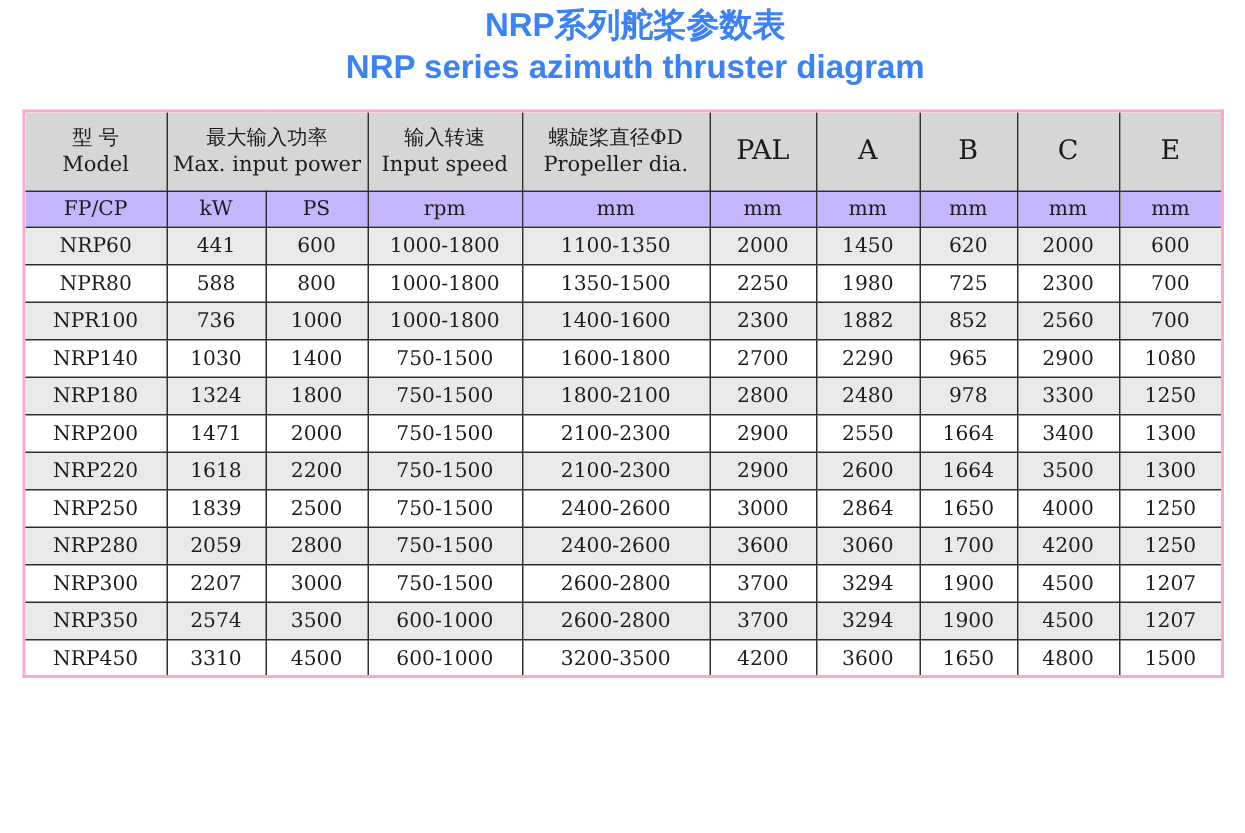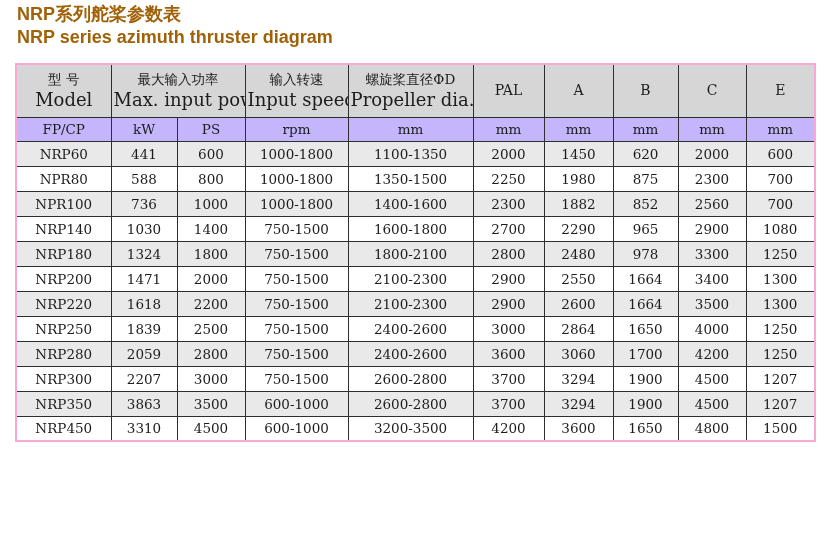--- a/index.html
+++ b/index.html
@@ -7,23 +7,24 @@
     margin: 0; padding: 0;
     width: 830px; height: 555px;
     background: #ffffff;
     font-family: "DejaVu Serif", serif;
   }
   .page { width: 830px; height: 555px; overflow: hidden; }
   .title-block {
     margin: 3px 0 0 17px;
     font-family: "Liberation Sans", sans-serif;
     font-weight: bold;
-    color: #a16207;
-    font-size: 18px;
+    color: #3b82f6;
+    font-size: 22px;
     line-height: 1.28;
+    text-align: center;
   }
   table.params {
     border-collapse: collapse;
     table-layout: fixed;
     width: 799px;
     margin: 14px 0 0 15px;
     border: 2px solid #f9a8d4;
   }
   table.params th, table.params td {
     border: 1px solid #2e2e2e;
@@ -35,22 +36,22 @@
     overflow: hidden;
     white-space: nowrap;
   }
   tr.head-row th {
     background: #d6d6d6;
     height: 53px;
     font-size: 13px;
     line-height: 1.35;
   }
   tr.head-row th .zh { font-size: 13.5px; }
-  tr.head-row th .en { font-size: 18px; }
-  tr.head-row th.single { font-size: 14px; }
+  tr.head-row th .en { font-size: 14px; }
+  tr.head-row th.single { font-size: 18px; }
   tr.units-row td {
     height: 24px;
     font-size: 13.5px;
     background: #c4b5fd;
   }
   tbody tr.data-row td {
     height: 25px;
     font-size: 13.5px;
     background: #ffffff;
   }
@@ -130,21 +131,21 @@
           <td>600</td>
         </tr>
         <tr class="data-row">
           <td>NPR80</td>
           <td>588</td>
           <td>800</td>
           <td>1000-1800</td>
           <td>1350-1500</td>
           <td>2250</td>
           <td>1980</td>
-          <td>875</td>
+          <td>725</td>
           <td>2300</td>
           <td>700</td>
         </tr>
         <tr class="data-row stripe">
           <td>NPR100</td>
           <td>736</td>
           <td>1000</td>
           <td>1000-1800</td>
           <td>1400-1600</td>
           <td>2300</td>
@@ -232,21 +233,21 @@
           <td>750-1500</td>
           <td>2600-2800</td>
           <td>3700</td>
           <td>3294</td>
           <td>1900</td>
           <td>4500</td>
           <td>1207</td>
         </tr>
         <tr class="data-row stripe">
           <td>NRP350</td>
-          <td>3863</td>
+          <td>2574</td>
           <td>3500</td>
           <td>600-1000</td>
           <td>2600-2800</td>
           <td>3700</td>
           <td>3294</td>
           <td>1900</td>
           <td>4500</td>
           <td>1207</td>
         </tr>
         <tr class="data-row">

